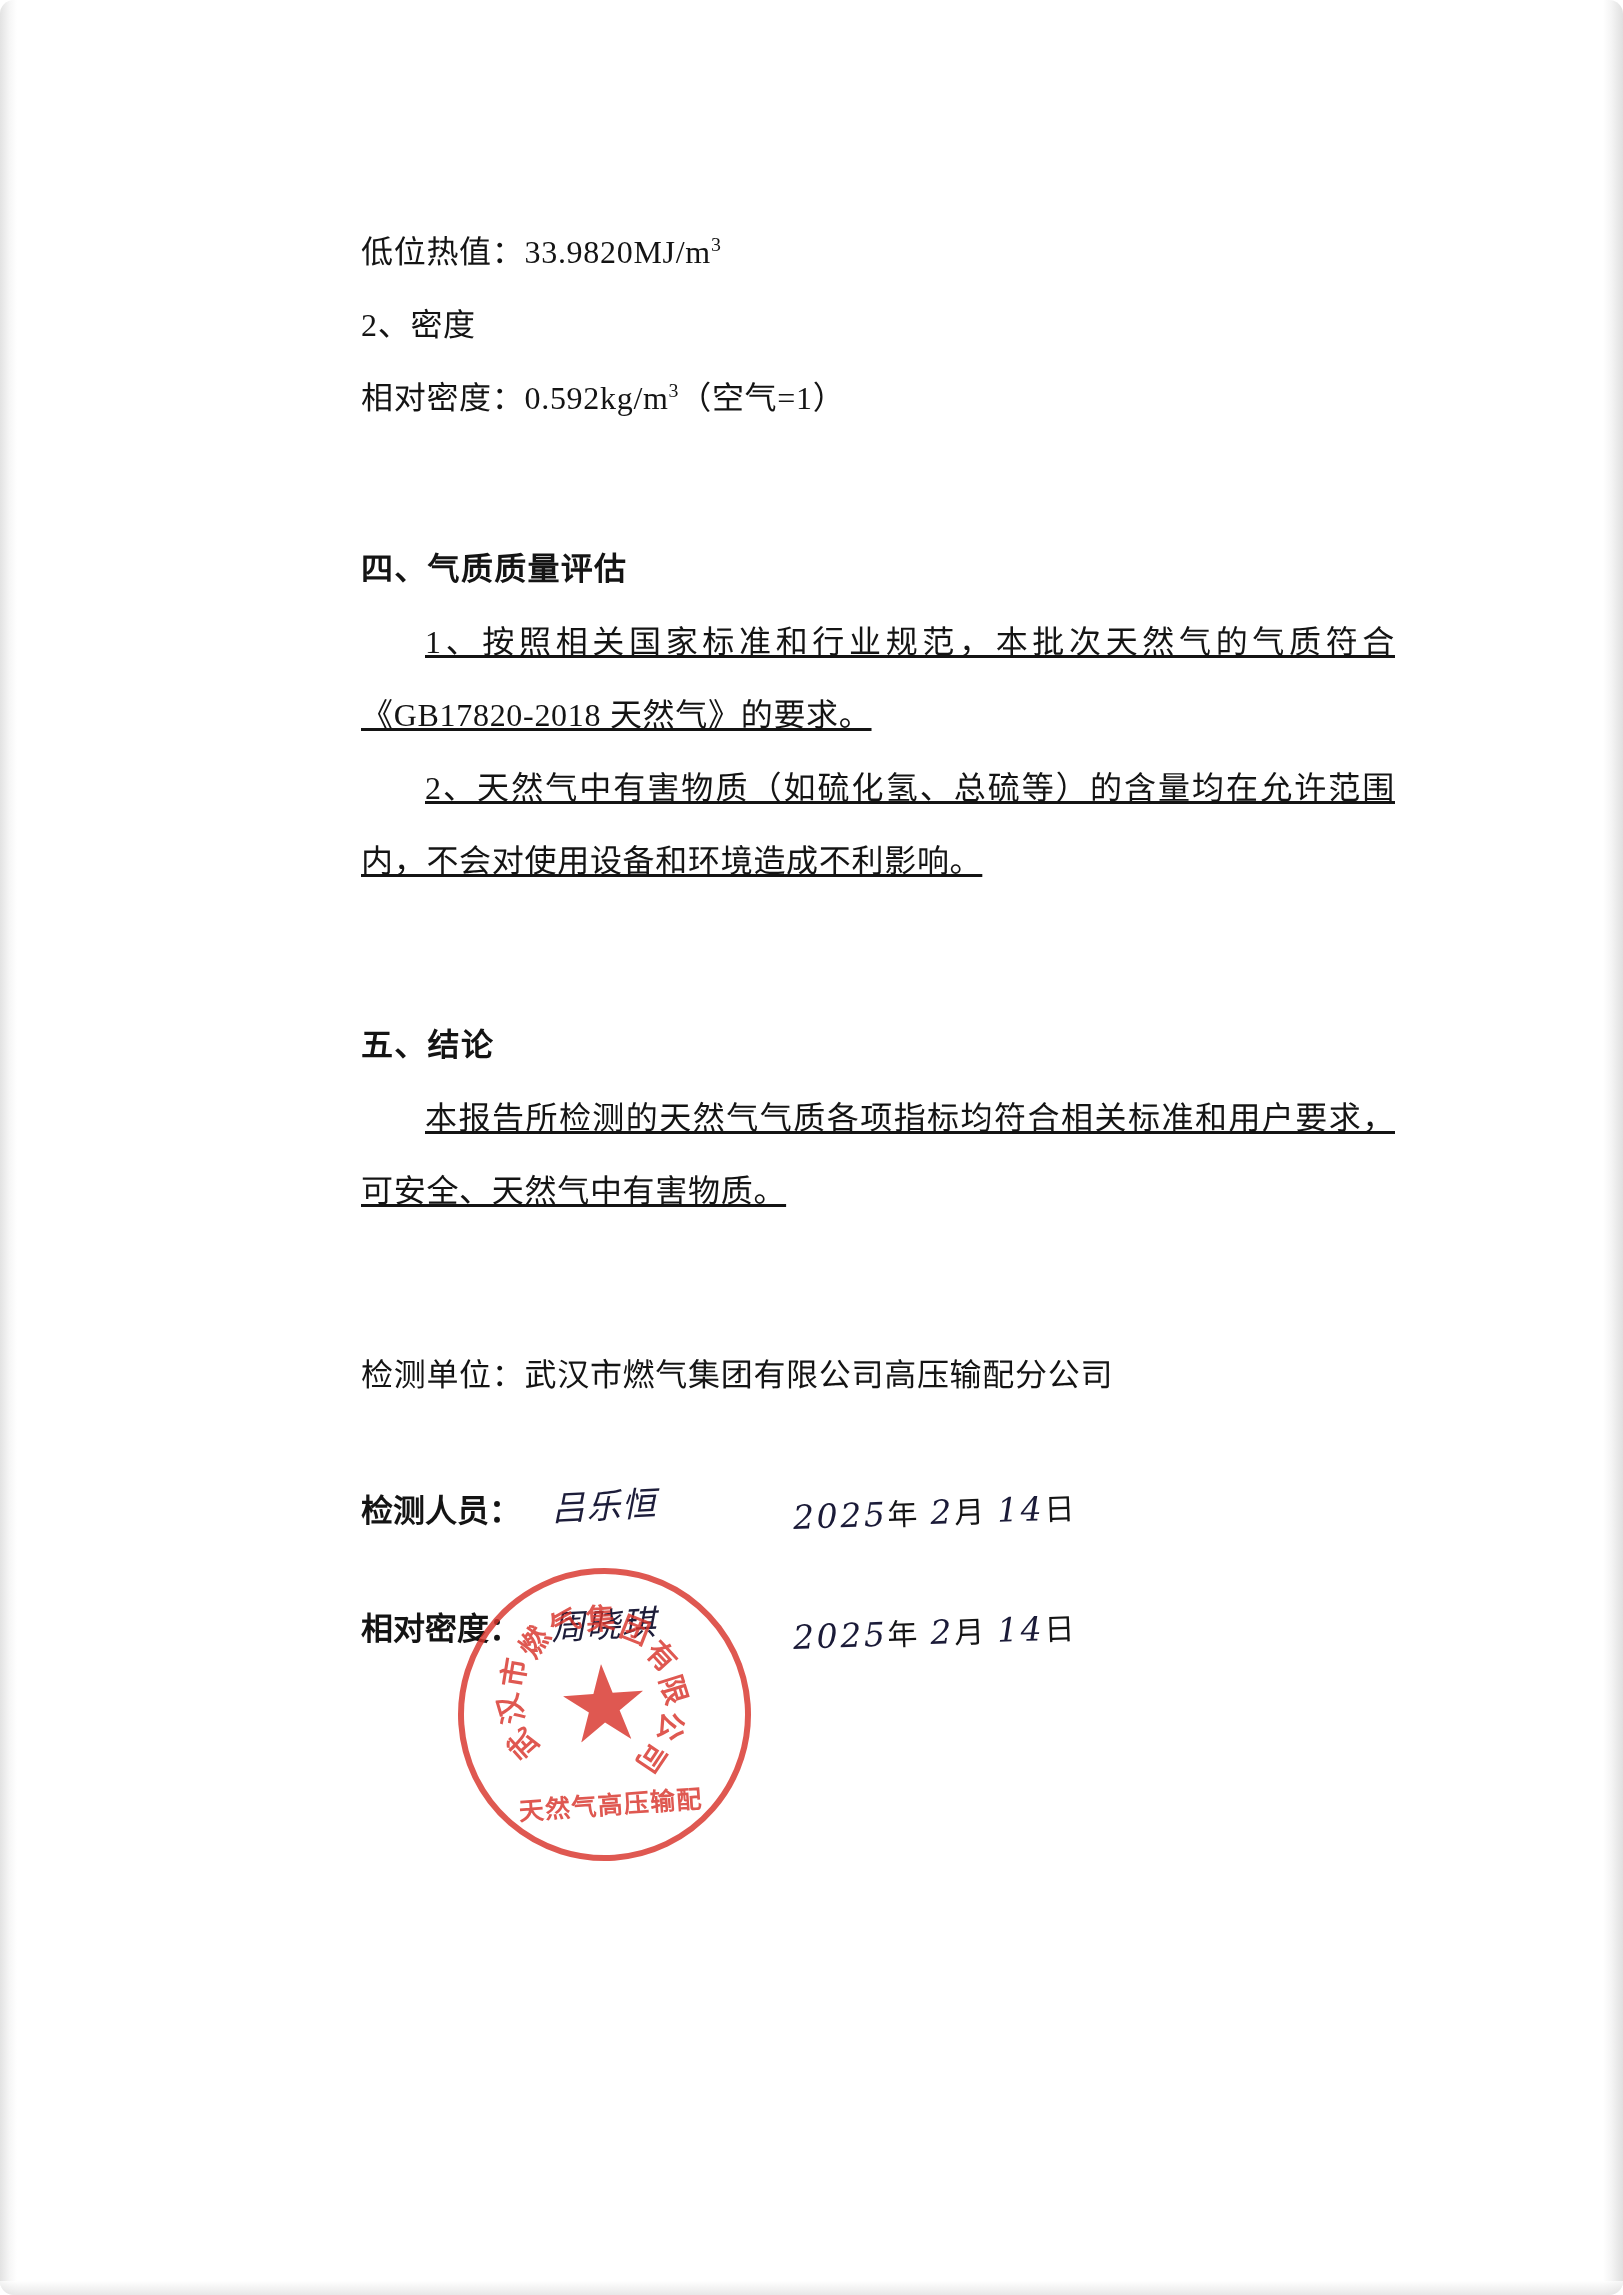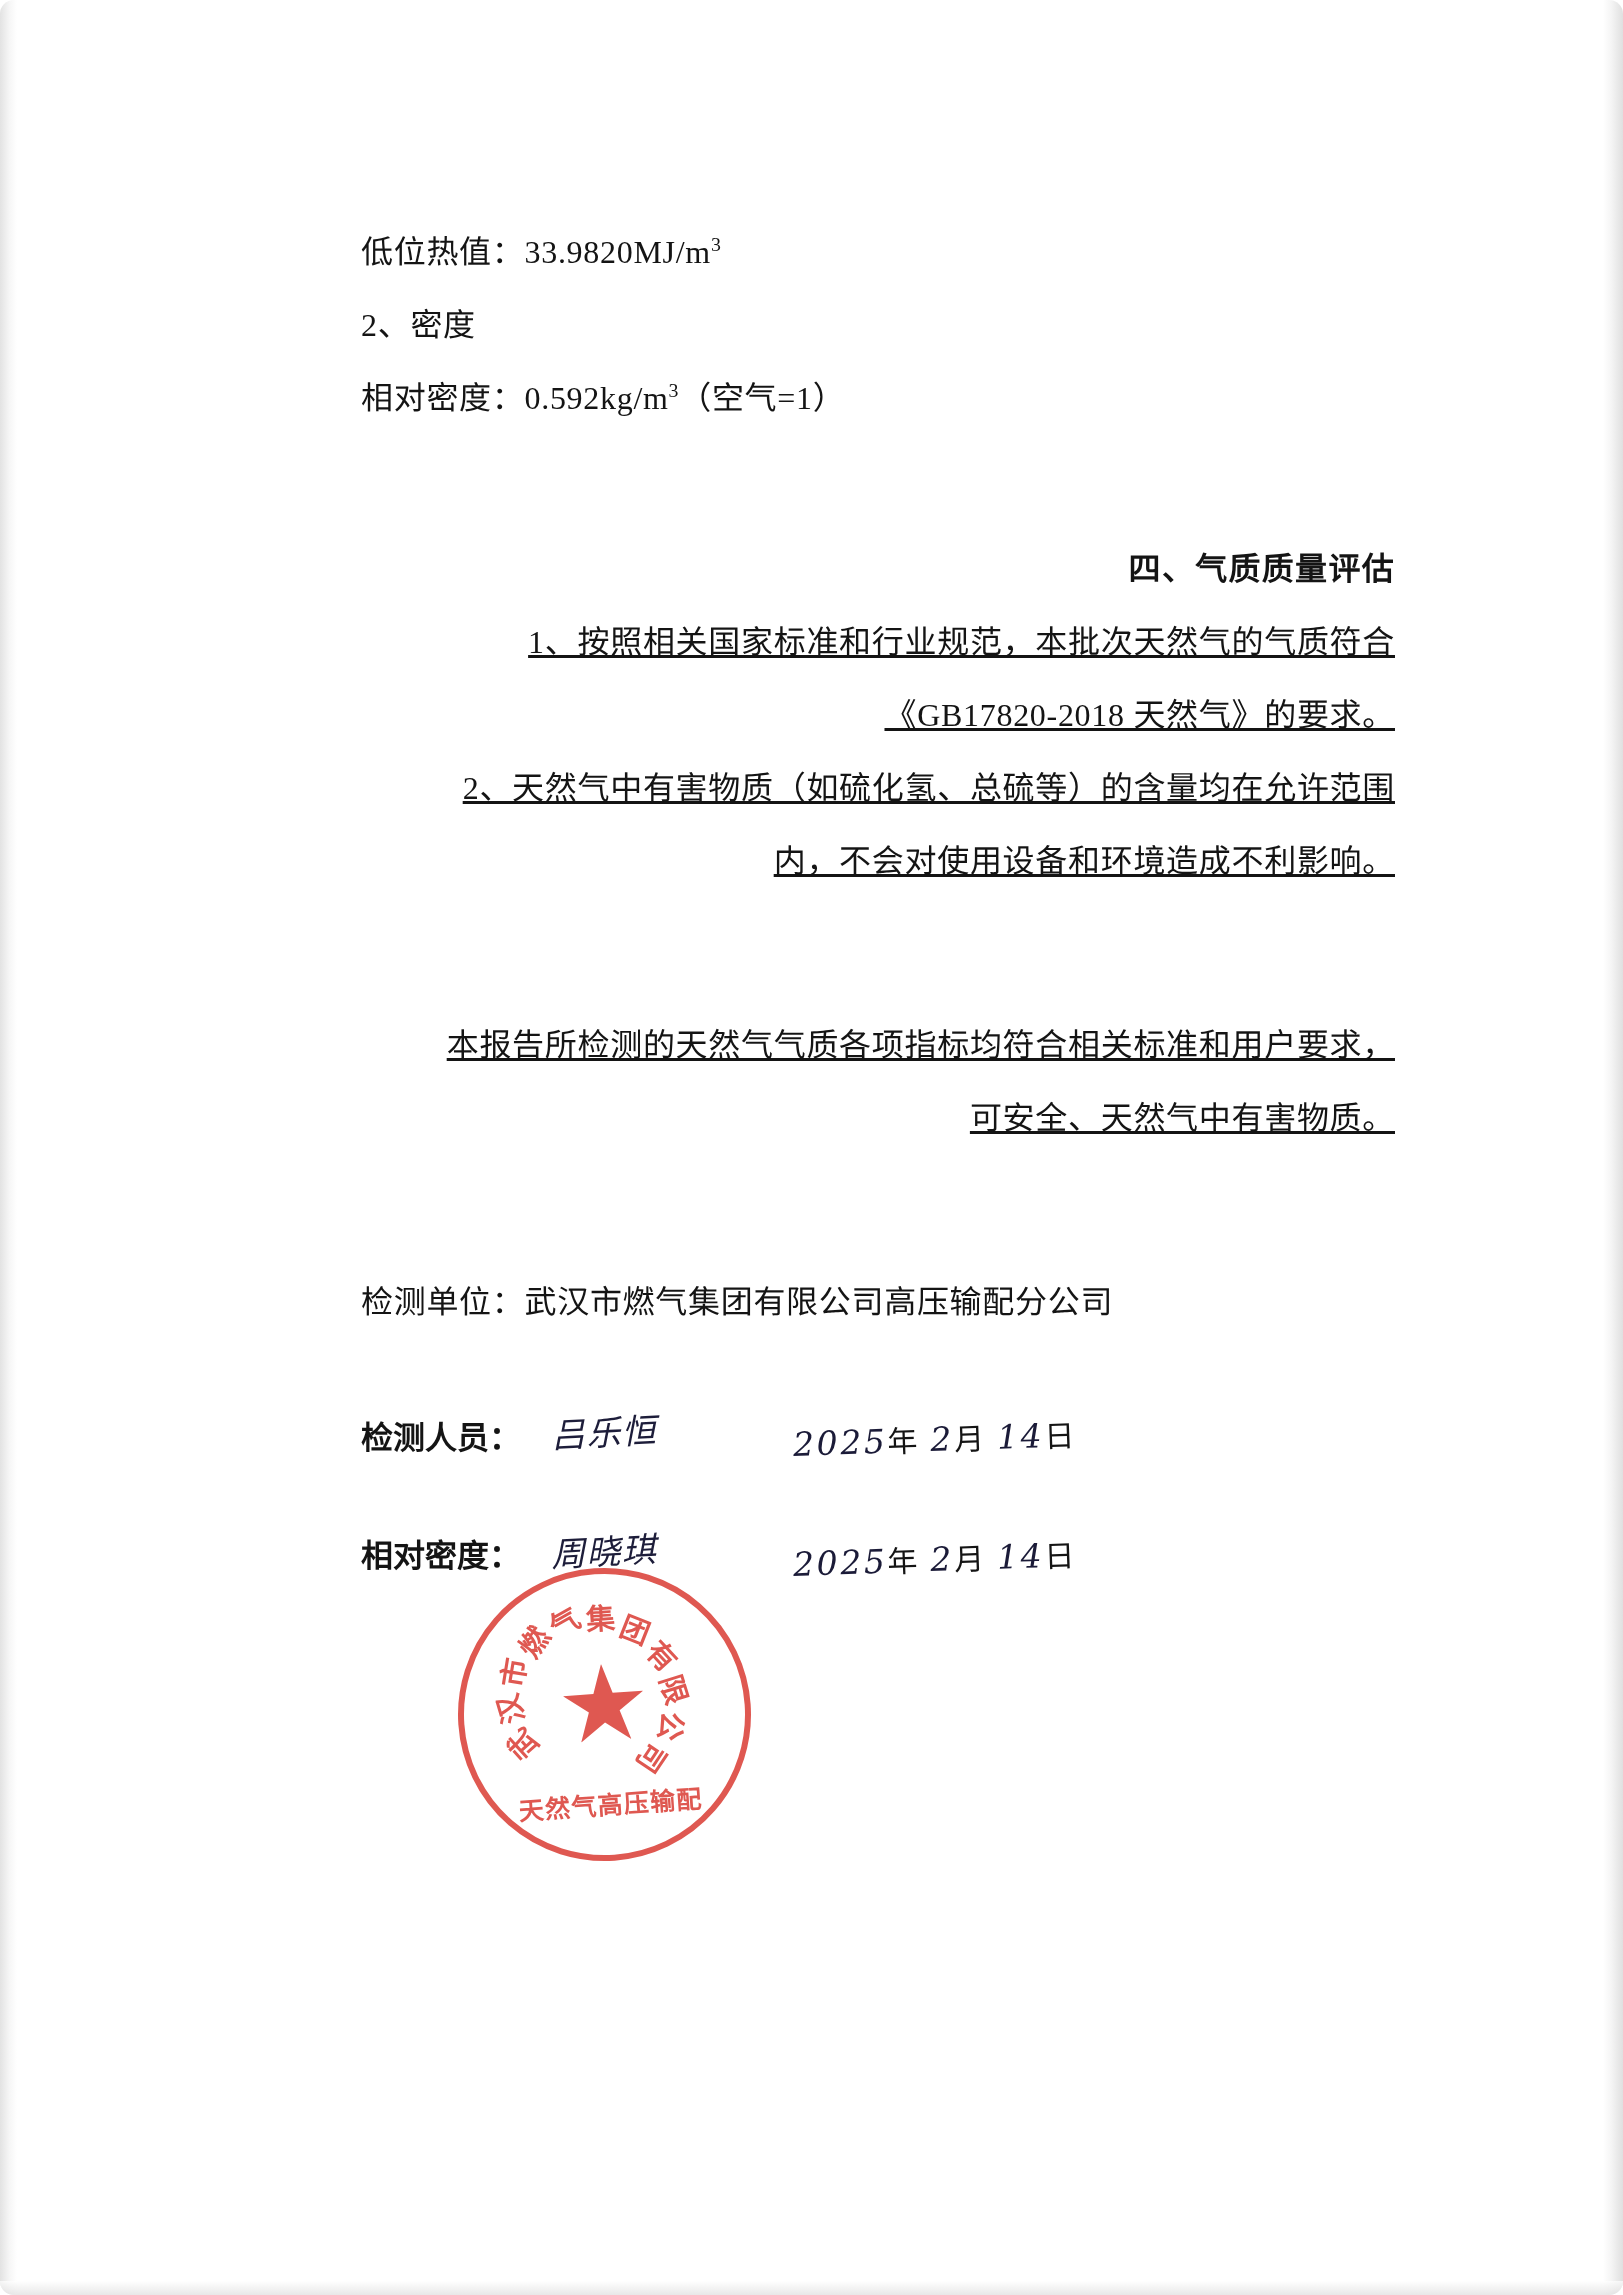--- a/index.html
+++ b/index.html
@@ -58,21 +58,20 @@
   .para {
     font-size: 32px;
     line-height: 73px;
     letter-spacing: 0.7px;
     text-align: justify;
     text-justify: inter-ideograph;
     text-decoration: underline;
   }
   .indent {
     text-indent: 64px;
-    text-align: right;
   }
   .heading {
     font-size: 32px;
     line-height: 73px;
     font-weight: bold;
     letter-spacing: 1.3px;
     text-indent: 0;
     margin-left: 0;
   }
   sup.u {
@@ -222,20 +221,21 @@
     <div class="gap-lg"></div>
 
     <div class="heading indent">四、气质质量评估</div>
 
     <div class="para indent">1、按照相关国家标准和行业规范，本批次天然气的气质符合《GB17820-2018 天然气》的要求。</div>
 
     <div class="para indent">2、天然气中有害物质（如硫化氢、总硫等）的含量均在允许范围内，不会对使用设备和环境造成不利影响。</div>
 
     <div class="gap-xl"></div>
 
+    <div class="heading indent">五、结论</div>
 
     <div class="para indent">本报告所检测的天然气气质各项指标均符合相关标准和用户要求，可安全、天然气中有害物质。</div>
 
     <div class="gap-xl"></div>
 
     <div class="line">检测单位：武汉市燃气集团有限公司高压输配分公司</div>
 
     <div class="gap-md"></div>
 
     <div class="sig-block">

